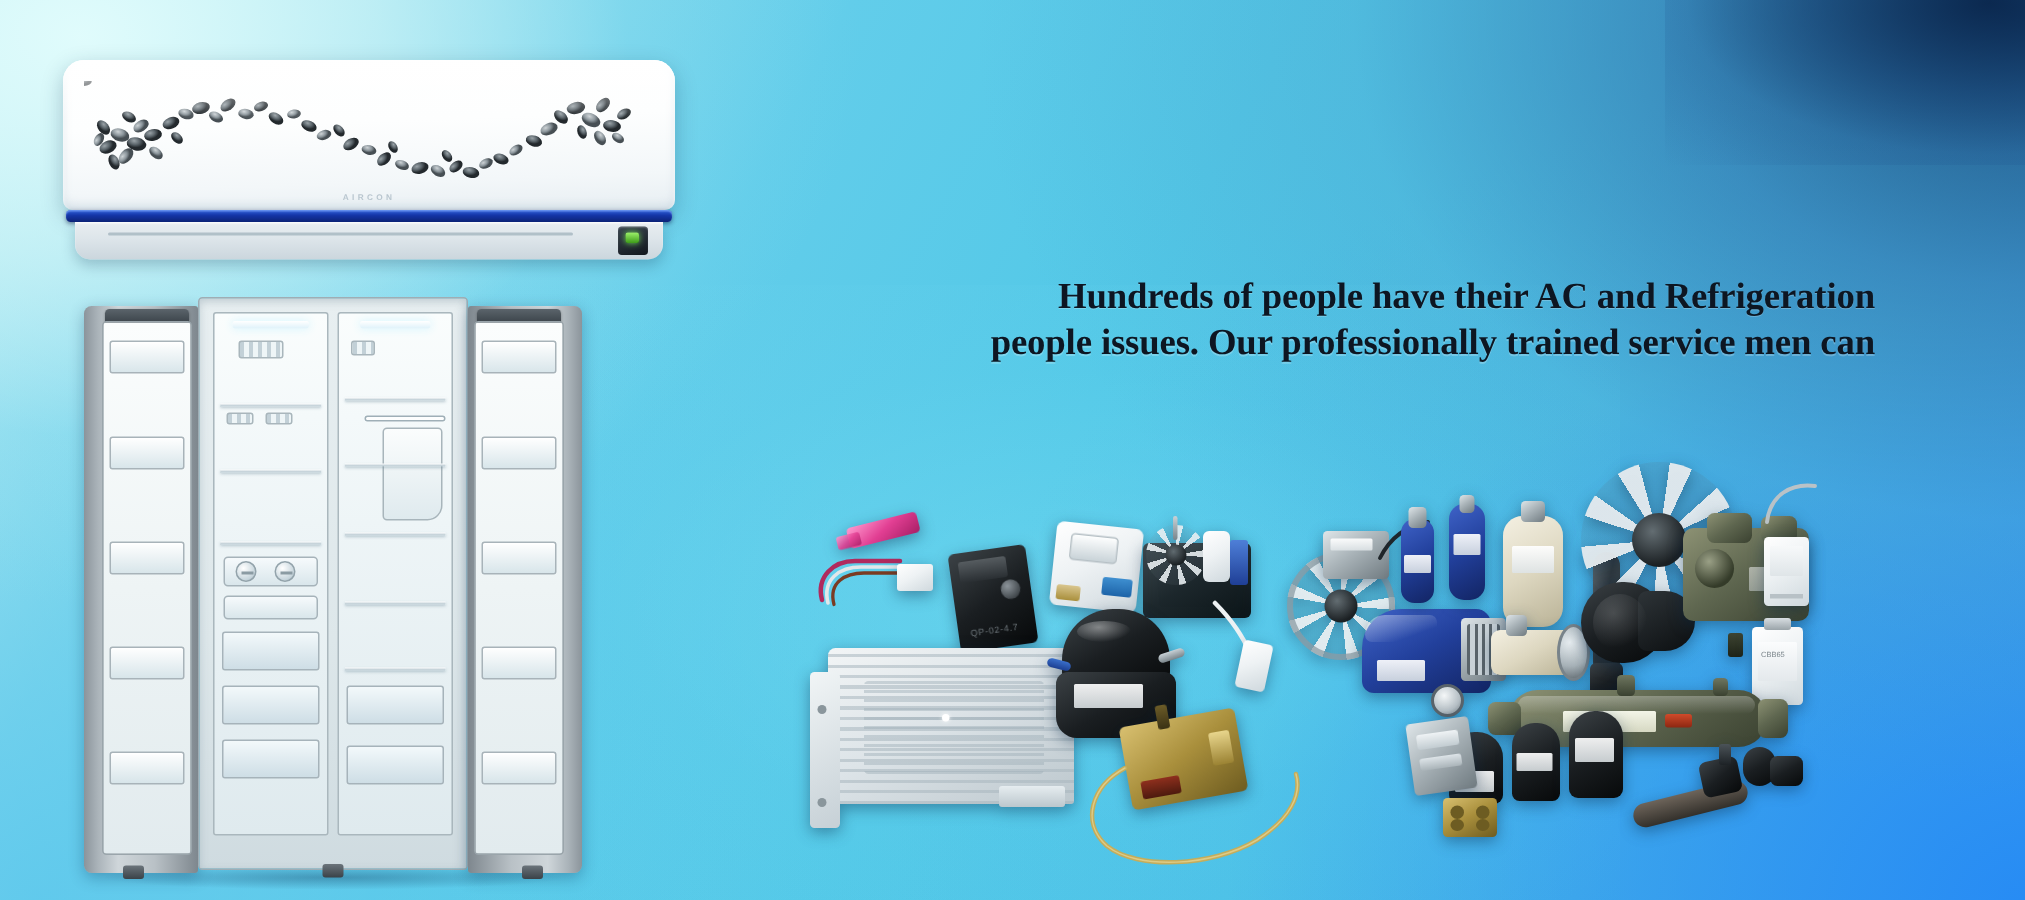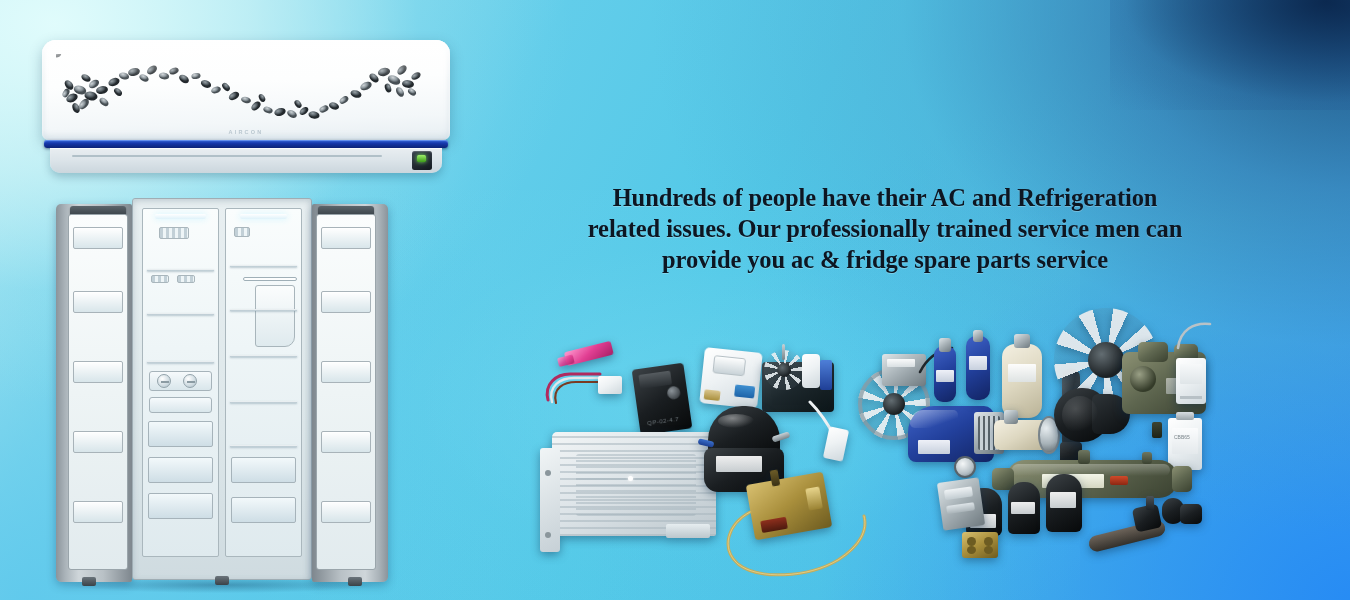--- a/index.html
+++ b/index.html
@@ -36,21 +36,21 @@
   #headline {
     position:absolute; left:470px; top:86px; width:840px;
     text-align:center;
     font-family:"Liberation Serif","DejaVu Serif",serif;
     font-weight:700; font-size:41px; letter-spacing:0.4px;
     color:#1a28b0; white-space:nowrap;
     text-shadow:0 1px 0 rgba(255,255,255,0.30), 0 2px 3px rgba(10,30,90,0.18);
   }
   #subcopy {
     position:absolute; left:520px; top:182px; width:730px;
-    text-align:center;
+    text-align:right;
     font-family:"Liberation Serif","DejaVu Serif",serif;
     font-weight:600; font-size:24.5px; line-height:31px;
     color:#0d1622; letter-spacing:-0.1px;
     text-shadow:0 1px 0 rgba(255,255,255,0.22);
   }
   #subcopy .line { display:block; }
 
   
   #ac-unit { position:absolute; left:42px; top:40px; width:408px; height:135px; }
   .ac-body {
@@ -401,22 +401,21 @@
         <div class="fr-bin" style="top:216px"></div>
         <div class="fr-bin" style="top:286px"></div>
       </div>
       <div class="fr-foot" style="right:26px"></div>
     </div>
   </div>
 
 
   <div id="subcopy">
     <span class="line">Hundreds of people have their AC and Refrigeration</span>
-    <span class="line">related issues. Our professionally trained service men can</span>
-    <span class="line">provide you ac &amp; fridge spare parts service</span>
+    <span class="line">people issues. Our professionally trained service men can</span>
   </div>
 
   <div id="parts-left" class="parts-cluster">
 
     <div class="part p-shadow" style="left:12px; top:6px; width:62px; height:26px; transform:rotate(-14deg);">
       <div class="pink-unit" style="position:absolute; left:14px; top:2px; width:48px; height:14px; border-radius:3px;"></div>
       <div class="pink-unit" style="position:absolute; left:6px; top:6px; width:16px; height:9px; border-radius:2px; opacity:.9"></div>
     </div>
     <svg style="position:absolute; left:2px; top:18px; width:84px; height:48px;" viewBox="0 0 84 48">
       <path d="M6 42 C2 26, 14 16, 28 16 L58 16" stroke="#b02a5e" stroke-width="3" fill="none" stroke-linecap="round"></path>

